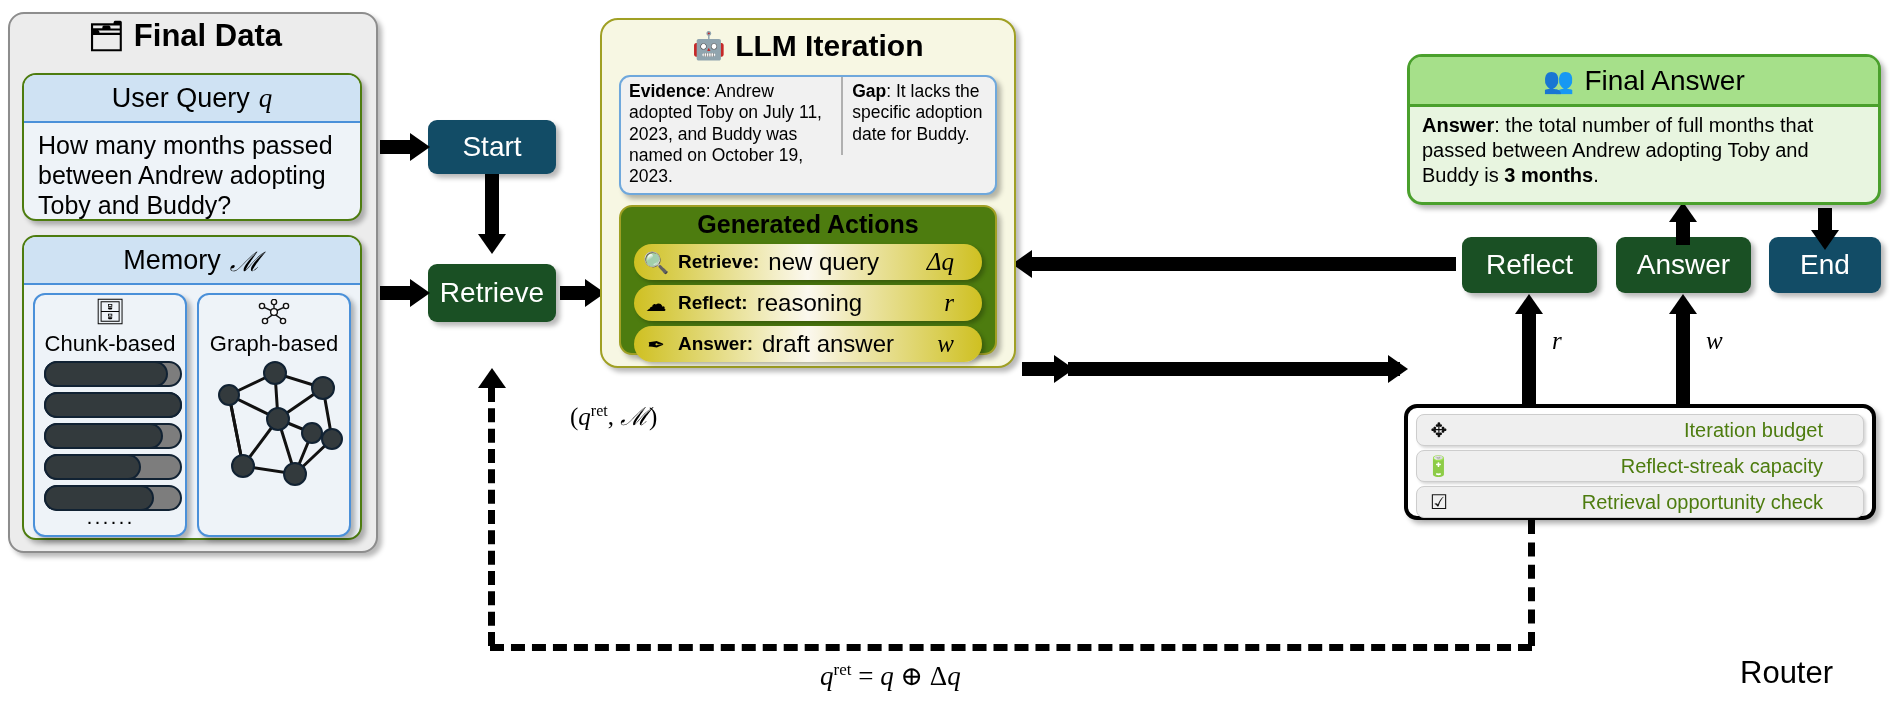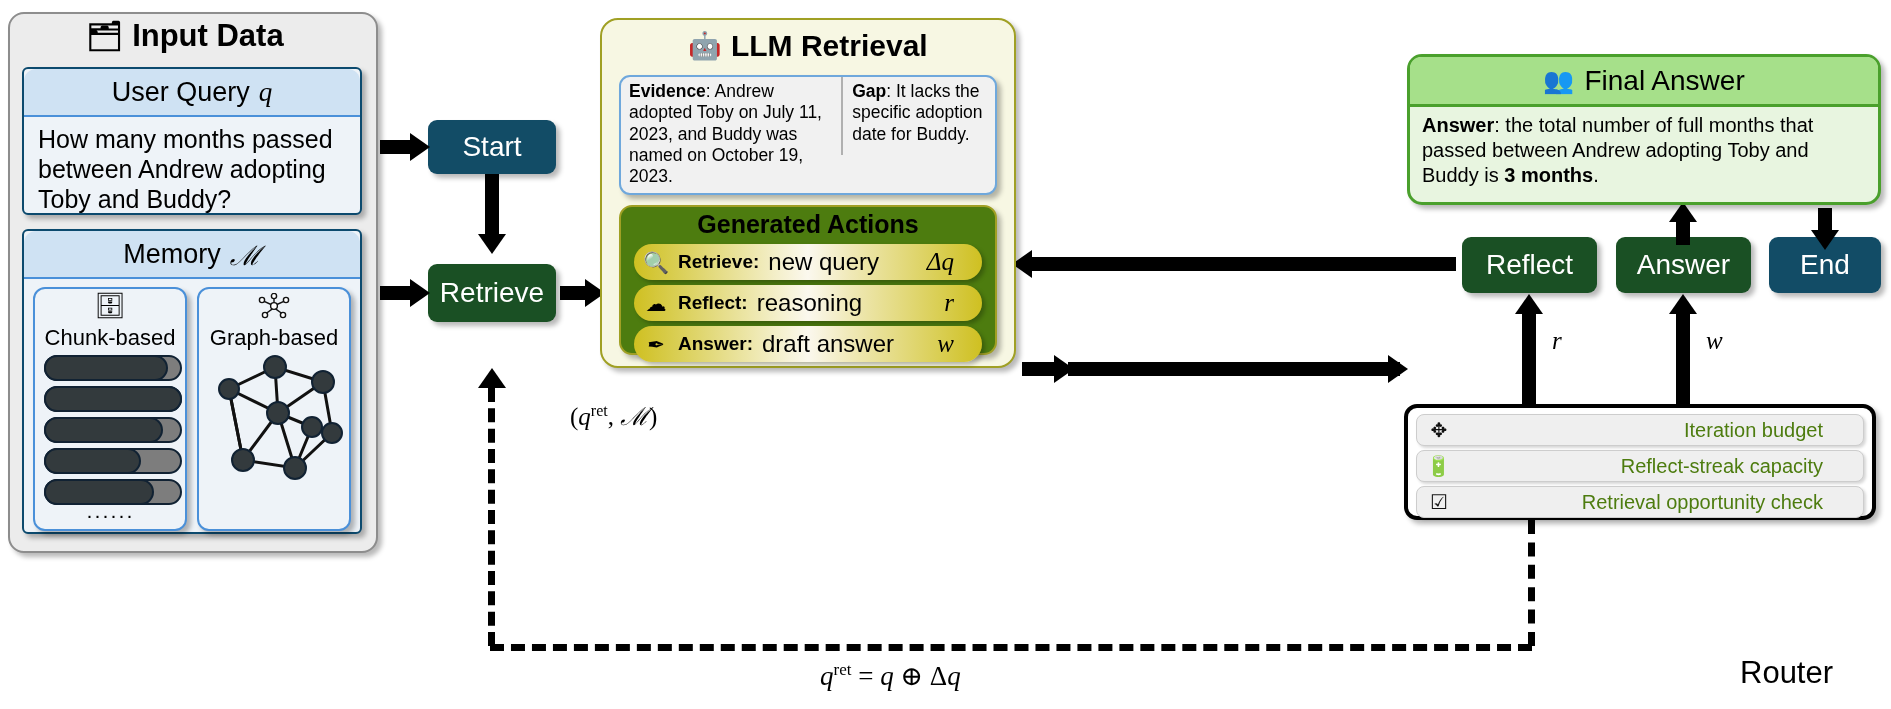--- a/index.html
+++ b/index.html
@@ -8,21 +8,21 @@
   .abs{position:absolute;box-sizing:border-box;}
   .sh{box-shadow:4px 4px 5px rgba(0,0,0,.28);}
   .ctr{display:flex;align-items:center;justify-content:center;}
   .mathi{font-family:"Liberation Serif","DejaVu Serif",serif;font-style:italic;}
   .mathu{font-family:"Liberation Serif","DejaVu Serif",serif;font-style:normal;}
 
   
   #input-panel{left:8px;top:12px;width:370px;height:541px;background:#ececec;
       border:2px solid #8d8d8d;border-radius:16px;}
   #input-title{left:0;top:14px;width:370px;height:44px;font-size:31px;font-weight:bold;}
-  .sub-card{background:#eef3f8;border:2px solid #0c4a6e;border-radius:6px;}
+  .sub-card{background:#eef3f8;border:2px solid #4d7c0f;border-radius:14px;margin-top:6px;}
   .sub-head{background:#cfe2f3;border-bottom:2px solid #4a90d9;
       border-radius:12px 12px 0 0;font-size:27px;}
   #uq-card{left:22px;top:67px;width:340px;height:148px;}
   #uq-head{height:46px;}
   #uq-body{padding:7px 14px 0 14px;font-size:25px;line-height:1.20;}
   #mem-card{left:22px;top:229px;width:340px;height:305px;}
   #mem-head{height:46px;}
   #mem-inner{display:flex;gap:10px;padding:8px 9px 0 9px;}
   .mem-col{width:155px;height:240px;background:#eef3f8;border:2px solid #4a90d9;
       border-radius:12px;position:relative;}
@@ -100,21 +100,21 @@
   .dash-h{height:0;border-top:7px dashed #000;}
   .dash-v{width:0;border-left:7px dashed #000;}
 </style>
 </head>
 <body>
 
 <div class="abs sh" id="input-panel"></div>
 
 <div class="abs ctr" id="input-title">
   <span style="font-size:29px;margin-right:9px;">🗂</span>
-  <span>Input Data</span>
+  <span>Final Data</span>
 </div>
 
 <div class="abs sh sub-card" id="uq-card">
   <div class="sub-head ctr" id="uq-head">
     <span>User Query</span>
     <span class="mathi" style="margin-left:9px;">q</span>
   </div>
   <div id="uq-body">How many months passed between Andrew adopting Toby and Buddy?</div>
 </div>
 
@@ -233,21 +233,21 @@
 <div class="abs" style="left:570px;top:398px;font-size:25px;">
   <span class="mathu">(</span><span class="mathi">q</span><span class="mathu" style="font-size:16px;vertical-align:super;">ret</span><span class="mathu">, </span><span class="mathi">ℳ</span><span class="mathu">)</span>
 </div>
 <div class="abs" style="left:820px;top:660px;font-size:27px;">
   <span class="mathi">q</span><span class="mathu" style="font-size:17px;vertical-align:super;">ret</span><span class="mathu"> = </span><span class="mathi">q</span><span class="mathu"> ⊕ Δ</span><span class="mathi">q</span>
 </div>
 
 <div class="abs sh" id="llm-panel"></div>
 <div class="abs ctr" id="llm-title">
   <span style="font-size:27px;margin-right:9px;">🤖</span>
-  <span>LLM Retrieval</span>
+  <span>LLM Iteration</span>
 </div>
 
 <div class="abs sh" id="egt">
   <div id="egt-body">
     <div id="egt-ev">
       <b>Evidence</b><span>: Andrew adopted Toby on July 11, 2023, and Buddy was named on October 19, 2023.</span>
     </div>
     <div id="egt-gap">
       <b>Gap</b><span>: It lacks the specific adoption date for Buddy.</span>
     </div>

